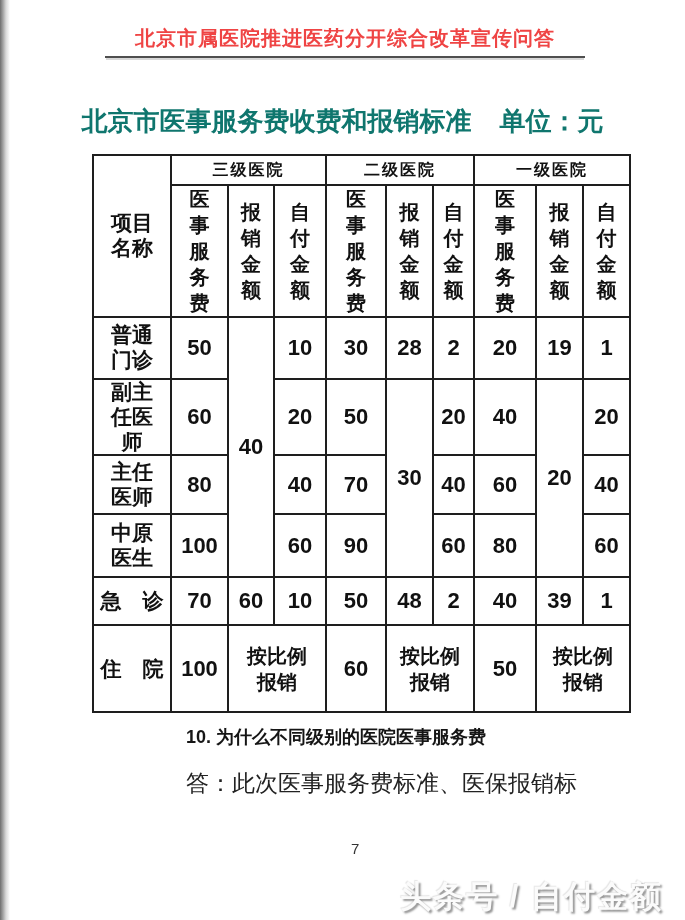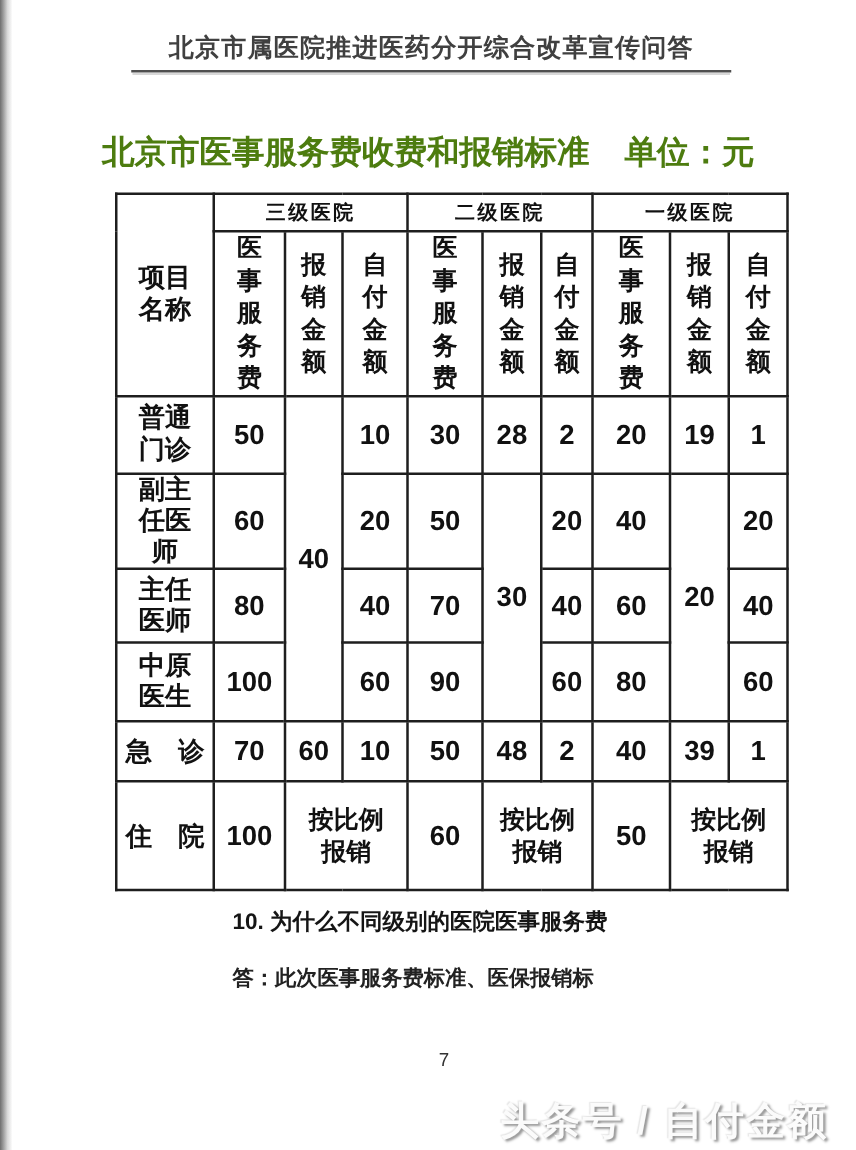--- a/index.html
+++ b/index.html
@@ -15,30 +15,30 @@
     position: absolute; left: 0; top: 0; width: 10px; height: 920px;
     background: linear-gradient(90deg, #6e6e6e 0%, #9a9a9a 25%, #d9d9d9 60%, #ffffff 100%);
   }
   .doc-header {
     margin: 0 100px 0 105px;
     padding: 25px 0 4px 0;
     text-align: center;
     font-size: 20px;
     font-weight: bold;
     letter-spacing: 1px;
-    color: #404040;
+    color: #ef4444;
     border-bottom: 2px solid #4f4f4f;
     box-shadow: 0 3px 0 -1px #d8d8d8;
   }
   .doc-title {
     margin-top: 46px;
     text-align: center;
     font-size: 26px;
     font-weight: bold;
-    color: #4d7c0f;
+    color: #0f766e;
   }
   .doc-title .unit { margin-left: 28px; }
   table.fee-table {
     border-collapse: collapse;
     table-layout: fixed;
     margin-left: 92px;
     margin-top: 15px;
     width: 537px;
   }
   .fee-table th, .fee-table td {
@@ -84,22 +84,22 @@
   }
   .qa { margin-left: 139px; margin-top: 1px; width: 470px; }
   .q-line {
     font-size: 18px;
     font-weight: bold;
     line-height: 46px;
     color: #151515;
     white-space: nowrap;
   }
   .a-line {
-    font-size: 17px;
-    font-weight: bold;
+    font-size: 23px;
+    font-weight: normal;
     line-height: 46px;
     color: #222;
     white-space: nowrap;
   }
   .indent { text-indent: 47px; }
   .page-number {
     position: absolute;
     left: 351px; top: 840px;
     font-size: 15px;
     color: #333;

